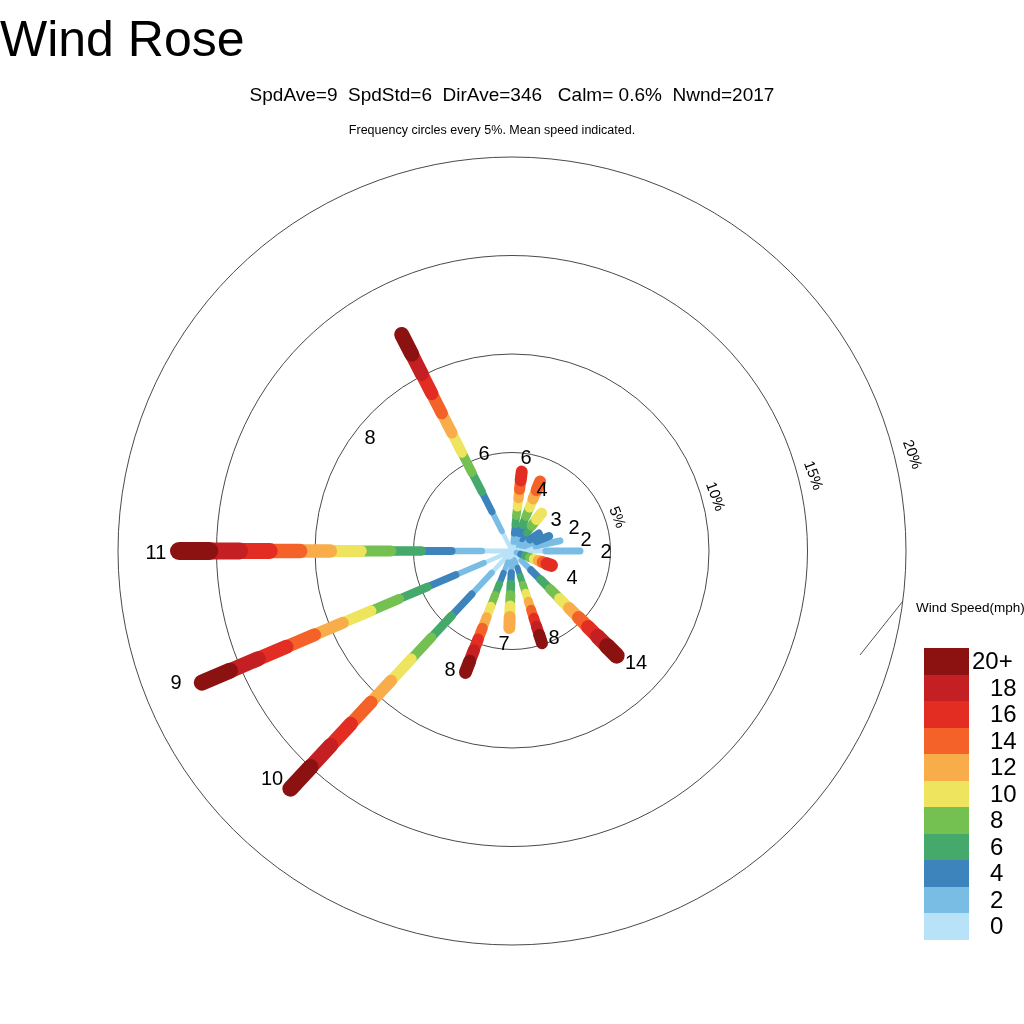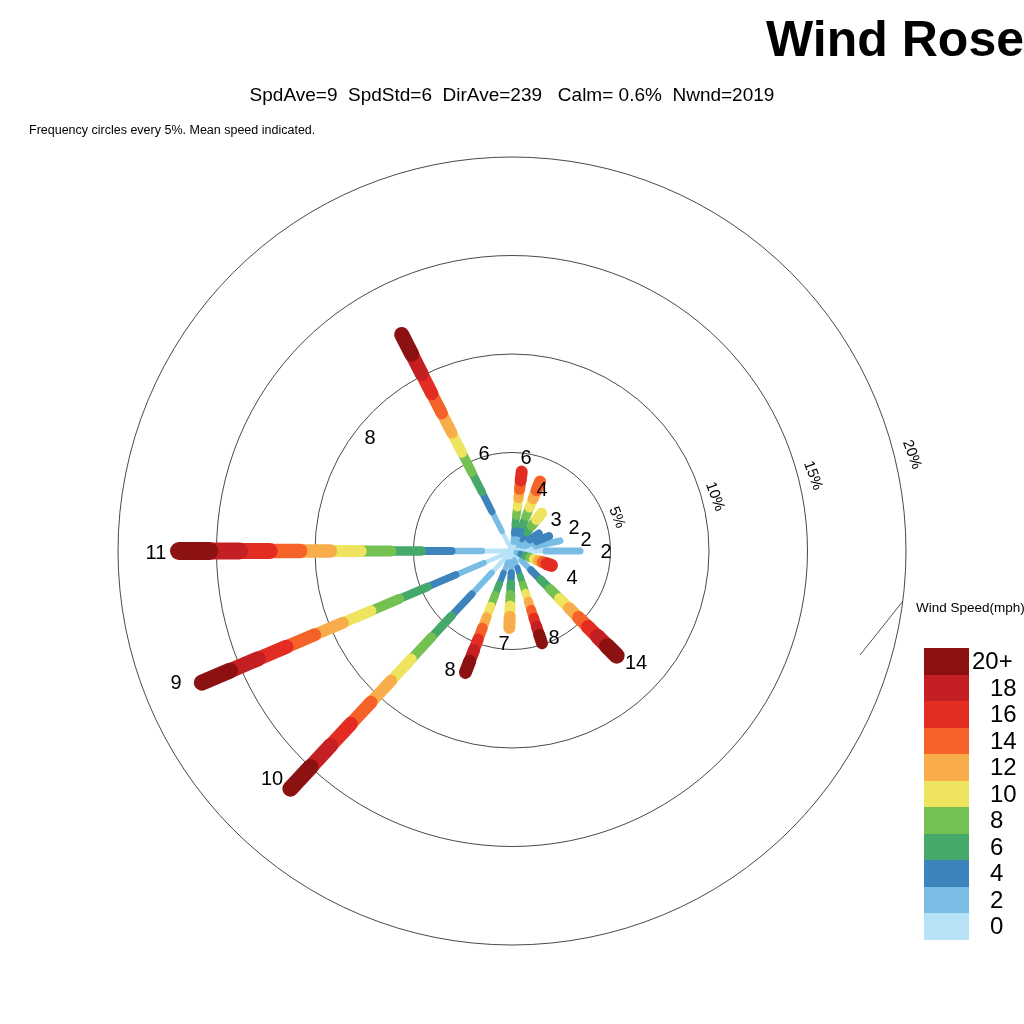--- a/index.html
+++ b/index.html
@@ -14,46 +14,46 @@
     overflow: hidden;
     font-family: "Liberation Sans", sans-serif;
     color: #000000;
   }
 
   #page-title {
     position: absolute;
     top: 8px;
     left: 0;
     width: 1024px;
-    text-align: right;
+    text-align: left;
     font-size: 50px;
-    font-weight: bold;
+    font-weight: normal;
     letter-spacing: 0px;
     line-height: 62px;
   }
 
   #stats-line {
     position: absolute;
     top: 83px;
     left: 0;
     width: 1024px;
     text-align: center;
     font-size: 19px;
     line-height: 24px;
     white-space: pre;
   }
 
   #subcaption {
     position: absolute;
     top: 122px;
     left: 0;
     width: 984px;
+    text-align: center;
     font-size: 12.5px;
     line-height: 16px;
-    padding-left: 29px;
   }
 
   #rose-svg {
     position: absolute;
     top: 0;
     left: 0;
   }
 
   #legend {
     position: absolute;
@@ -91,21 +91,21 @@
     text-align: left;
     font-size: 24px;
     line-height: 27px;
   }
   .legend-label.narrow { left: 66px; }
 </style>
 </head>
 <body>
 
 <div id="page-title">Wind Rose</div>
-<div id="stats-line">SpdAve=9  SpdStd=6  DirAve=239   Calm= 0.6%  Nwnd=2019</div>
+<div id="stats-line">SpdAve=9  SpdStd=6  DirAve=346   Calm= 0.6%  Nwnd=2017</div>
 <div id="subcaption">Frequency circles every 5%. Mean speed indicated.</div>
 
 <svg id="rose-svg" width="1024" height="1024">
   <g id="grid-circles">
       <circle cx="512" cy="551" r="98.5" fill="none" stroke="#4a4a4a" stroke-width="1"></circle>
       <circle cx="512" cy="551" r="197" fill="none" stroke="#4a4a4a" stroke-width="1"></circle>
       <circle cx="512" cy="551" r="295.5" fill="none" stroke="#4a4a4a" stroke-width="1"></circle>
       <circle cx="512" cy="551" r="394" fill="none" stroke="#4a4a4a" stroke-width="1"></circle>
     </g>
   <g id="petals-group">

